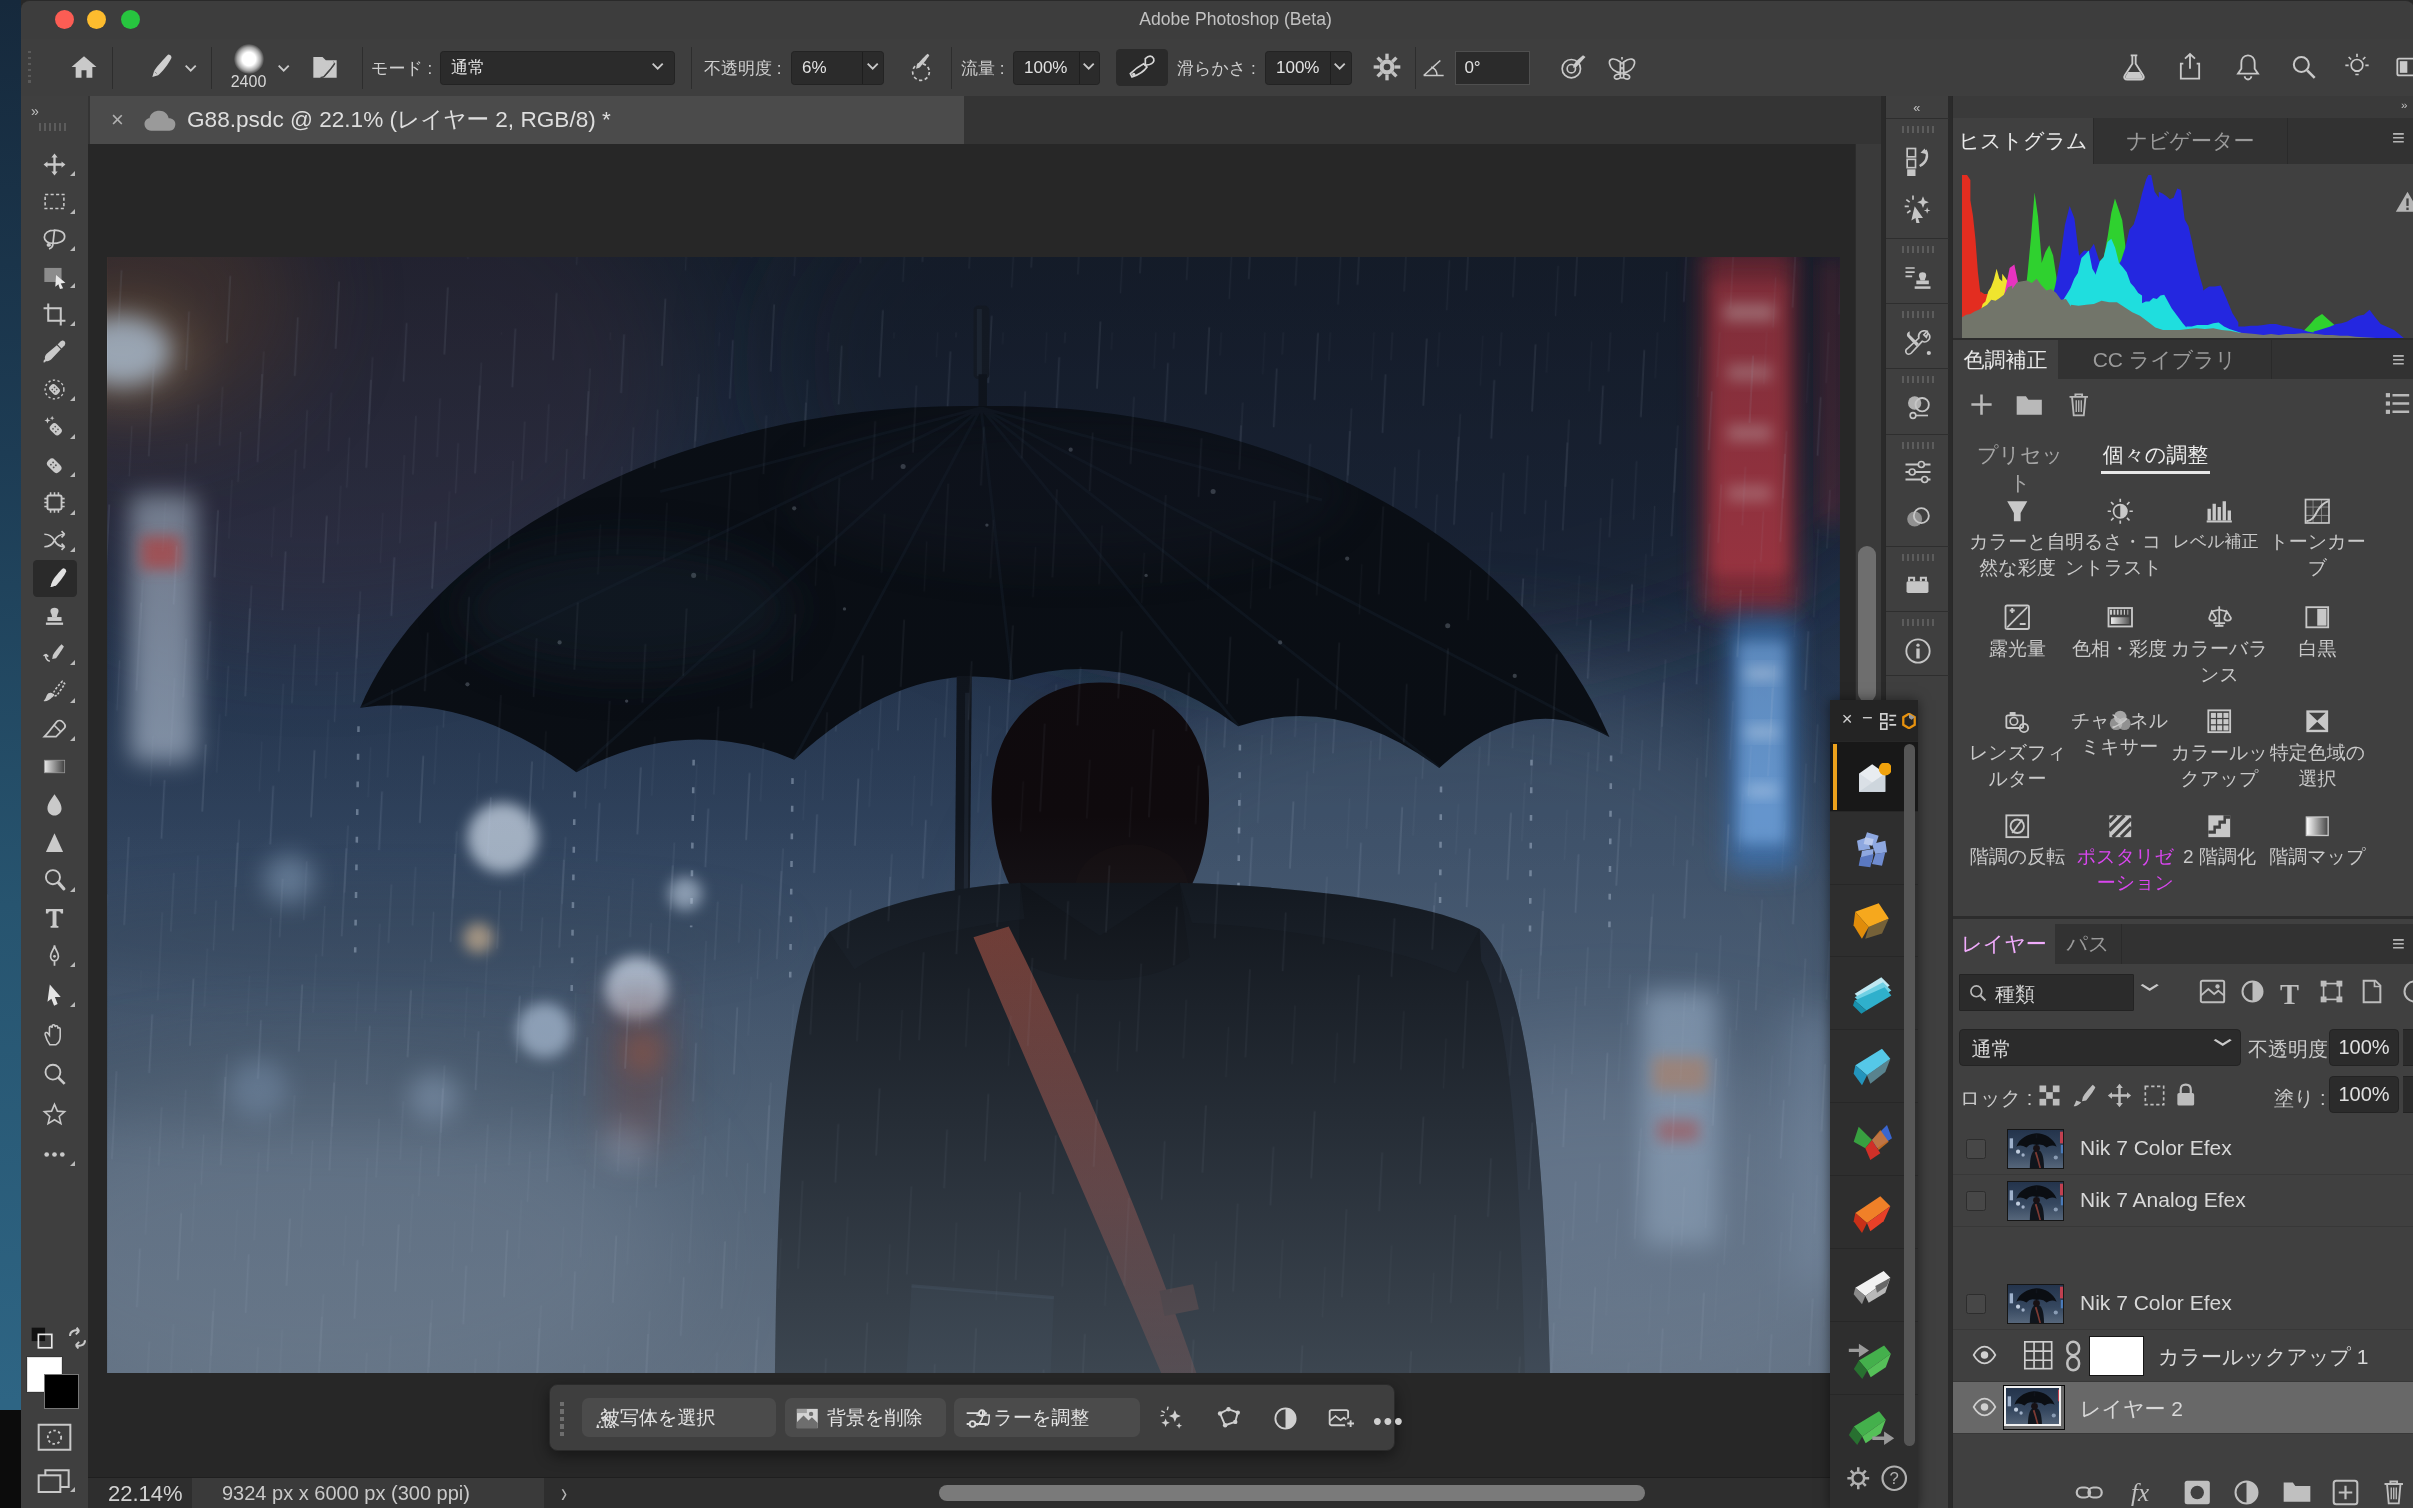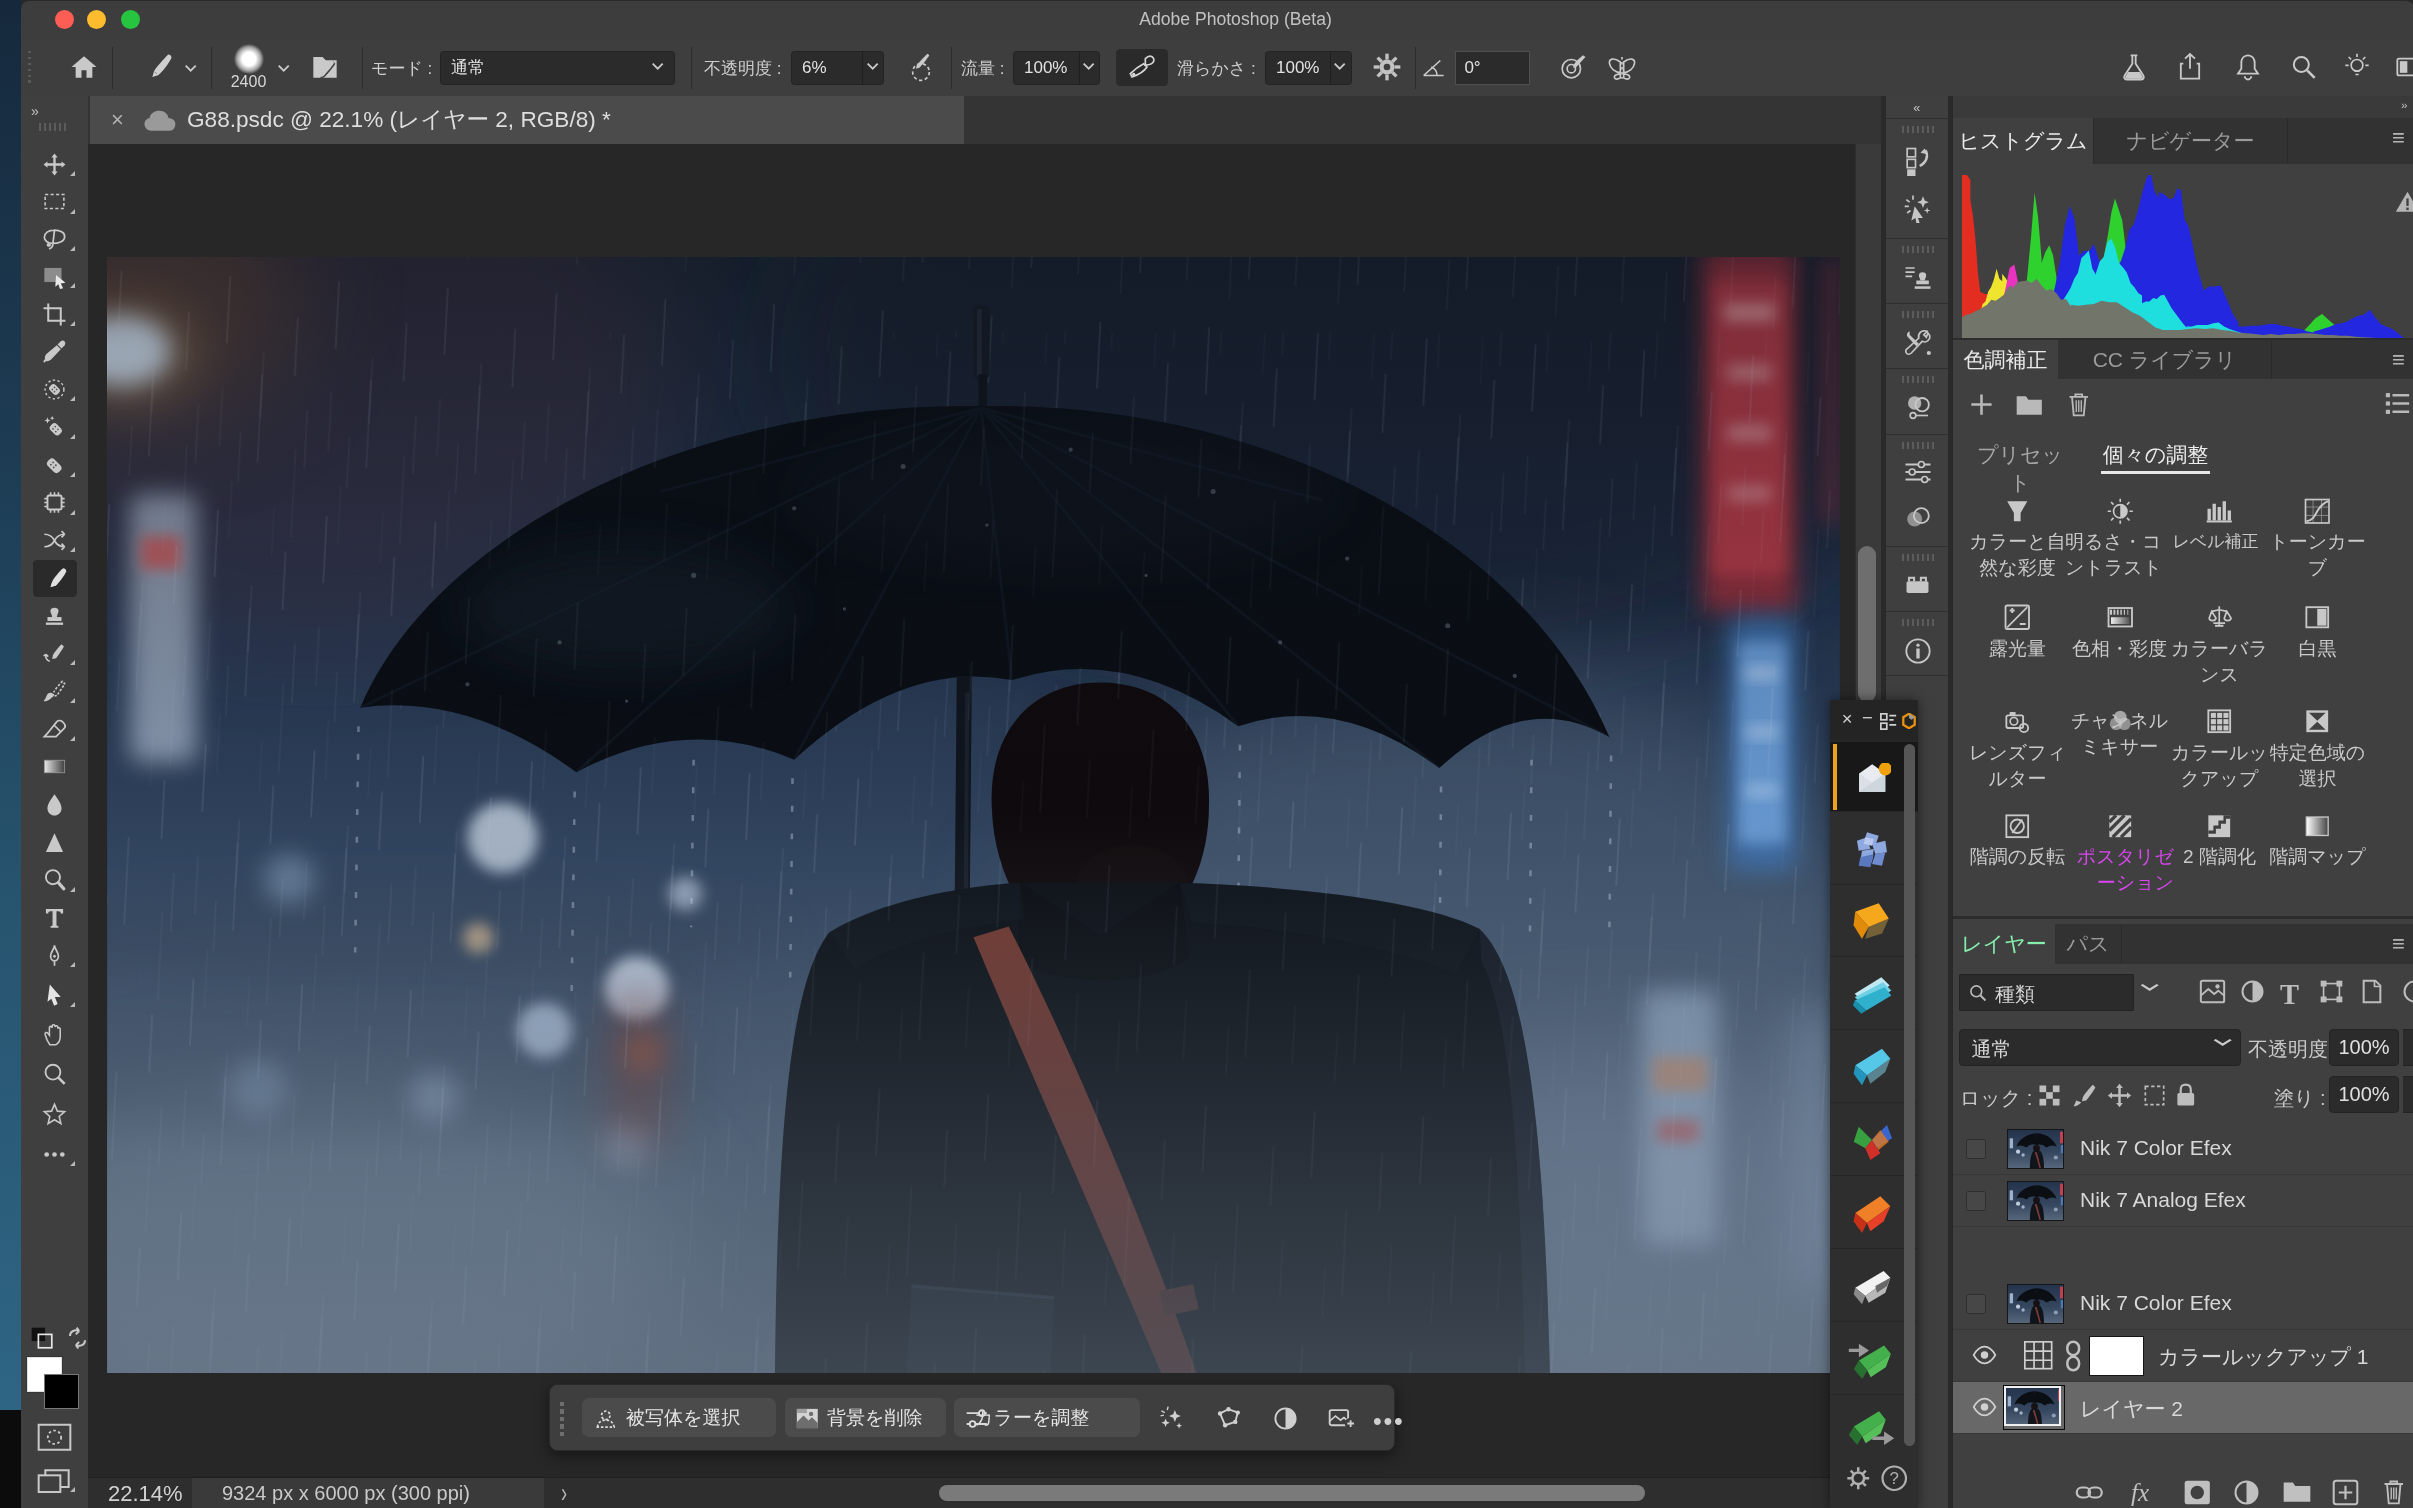--- a/index.html
+++ b/index.html
@@ -541,21 +541,21 @@
   <div class="abs" style="left:473px;top:4.2px;color:#b5b5b5;font-size:18.4px;transform:scaleY(1.5)">›</div>
 </div>
 <div id="hsb" class="abs"></div>
 <div id="ctx" class="abs">
   <div class="abs" style="left:10px;top:17px;width:4.2px;height:34px;background:repeating-linear-gradient(#6e6e6e 0 4.2px,transparent 4.2px 7.5px)"></div>
   <div class="abs cbtn" style="left:32px;width:194px">
     <svg style="position:absolute;left:11.7px;top:8.4px" width="23.5" height="23.5" viewBox="0 0 28 28">
           <circle cx="14" cy="10" r="5" fill="none" stroke="#dcdcdc" stroke-width="2" stroke-dasharray="3 2.2"></circle>
           <path d="M4 24 C5 18 9 15.5 14 15.5 C19 15.5 23 18 24 24 Z" fill="none" stroke="#dcdcdc" stroke-width="2" stroke-dasharray="3 2.2"></path>
         </svg>
-    <span style="margin-left:44px">被写体を選択</span></div>
+    <span style="margin-left:19px">被写体を選択</span></div>
   <div class="abs cbtn" style="left:235px;width:161px">
     <svg style="position:absolute;left:11px;top:9.2px" width="22.6" height="21" viewBox="0 0 27 25">
           <rect x="1" y="1" width="25" height="23" fill="#d4d4d4"></rect>
           <path d="M1 17 L9 9 L15 15 L19 11 L26 18 V24 H1 Z" fill="#6e6e6e"></path>
           <circle cx="18" cy="7" r="2.6" fill="#6e6e6e"></circle>
           <rect x="1" y="1" width="12" height="5" fill="#8a8a8a" opacity="0.7"></rect>
         </svg>
     <span style="margin-left:42px">背景を削除</span></div>
   <div class="abs cbtn" style="left:404px;width:186px">
     <svg style="position:absolute;left:11px;top:9.2px" width="23.5" height="22" viewBox="0 0 28 26">
@@ -909,21 +909,21 @@
             <circle cx="57" cy="33" r="2.5" fill="#a9bcd4" opacity="0.7"></circle>
             <path d="M10 20 C14 8 28 4 34 4 C44 4 54 10 58 20 Q52 17 46 21 Q41 16 34 18 Q27 15 22 21 Q15 17 10 20 Z" fill="#0b0e13"></path>
             <rect x="33" y="5" width="2" height="5" fill="#10141c"></rect>
             <path d="M26 48 C26 34 28 27 31 25 C33 24 36 24 38 25 C41 27 43 34 43 48 Z" fill="#10151c"></path>
             <circle cx="34" cy="22" r="4" fill="#171114"></circle>
             <path d="M32 27 L34 26 C36 32 38 40 40 48 L38 48 C36 40 34 33 32 27 Z" fill="#7c3a33"></path>
           </symbol>
         </defs>
       </svg>
       <div class="abs" style="left:0;top:828px;width:461px;height:40px;background:#323232"></div>
-      <div class="abs" style="left:0;top:828px;width:102px;height:40px;background:#404040;color:#86efac;font-size:21px;line-height:40px;text-align:center">レイヤー</div>
+      <div class="abs" style="left:0;top:828px;width:102px;height:40px;background:#404040;color:#f0abfc;font-size:21px;line-height:40px;text-align:center">レイヤー</div>
       <div class="abs" style="left:102px;top:828px;width:67px;height:40px;color:#9a9a9a;font-size:21px;line-height:40px;text-align:center;border-right:0.8px solid #2a2a2a">パス</div>
       <div class="abs" style="left:439px;top:835px;color:#b5b5b5;font-size:22px">≡</div>
       <div class="abs" style="left:5.9px;top:878px;width:175px;height:37px;background:#2b2b2b;border:0.8px solid #232323;border-radius:1px">
         <svg style="position:absolute;left:8.4px;top:8.4px" width="20" height="20" viewBox="0 0 24 24">
           <circle cx="10" cy="10" r="6.5" fill="none" stroke="#b9b9b9" stroke-width="2"></circle>
           <path d="M15 15 L21 21" stroke="#b9b9b9" stroke-width="2.4"></path>
         </svg>
         <span style="position:absolute;left:35px;top:5.9px;color:#d8d8d8;font-size:20px">種類</span>
         <span style="position:absolute;left:183px;top:8.4px;color:#c9c9c9;font-size:12.6px;transform:scaleX(1.6)">
           <svg viewBox="0 0 16 10" style="width:13.4px;height:8.4px;display:block">

